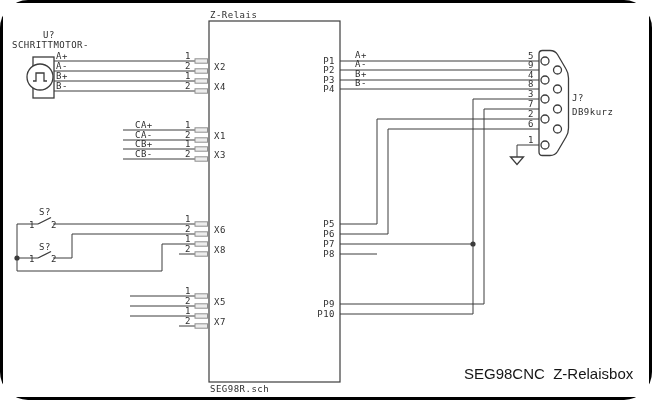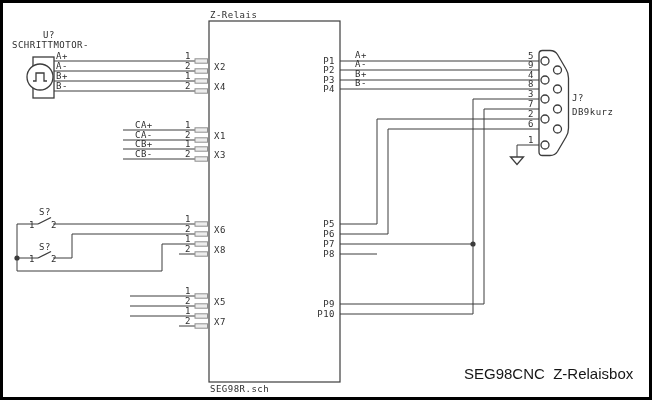--- a/index.html
+++ b/index.html
@@ -1,16 +1,16 @@
 <!DOCTYPE html>
 <html><head>
 <meta charset="utf-8">
 <style>
   html,body{margin:0;padding:0;background:#fff;}
-  .wrap{position:relative;width:652px;height:400px;background:#fff;overflow:hidden;}
+  .wrap{position:relative;width:652px;height:400px;background:#fff;overflow:hidden;border-radius:28px;}
   svg{display:block;}
   .st{font-family:"DejaVu Sans Mono",monospace;font-size:9px;fill:#2e2e2e;letter-spacing:0.5px;}
   .end{text-anchor:end;}
   .cap{font-family:"Liberation Sans",sans-serif;font-size:15px;fill:#161616;white-space:pre;}
   .w{stroke:#3c3c3c;stroke-width:1;fill:none;}
   .sym{stroke:#3c3c3c;stroke-width:1.3;fill:#fff;}
   .symn{stroke:#3c3c3c;stroke-width:1.3;fill:none;}
   .box{stroke:#3c3c3c;stroke-width:1.2;fill:none;}
   .pad{fill:#ececec;stroke:#8f8f8f;stroke-width:1;}
   .dot{fill:#3c3c3c;}

